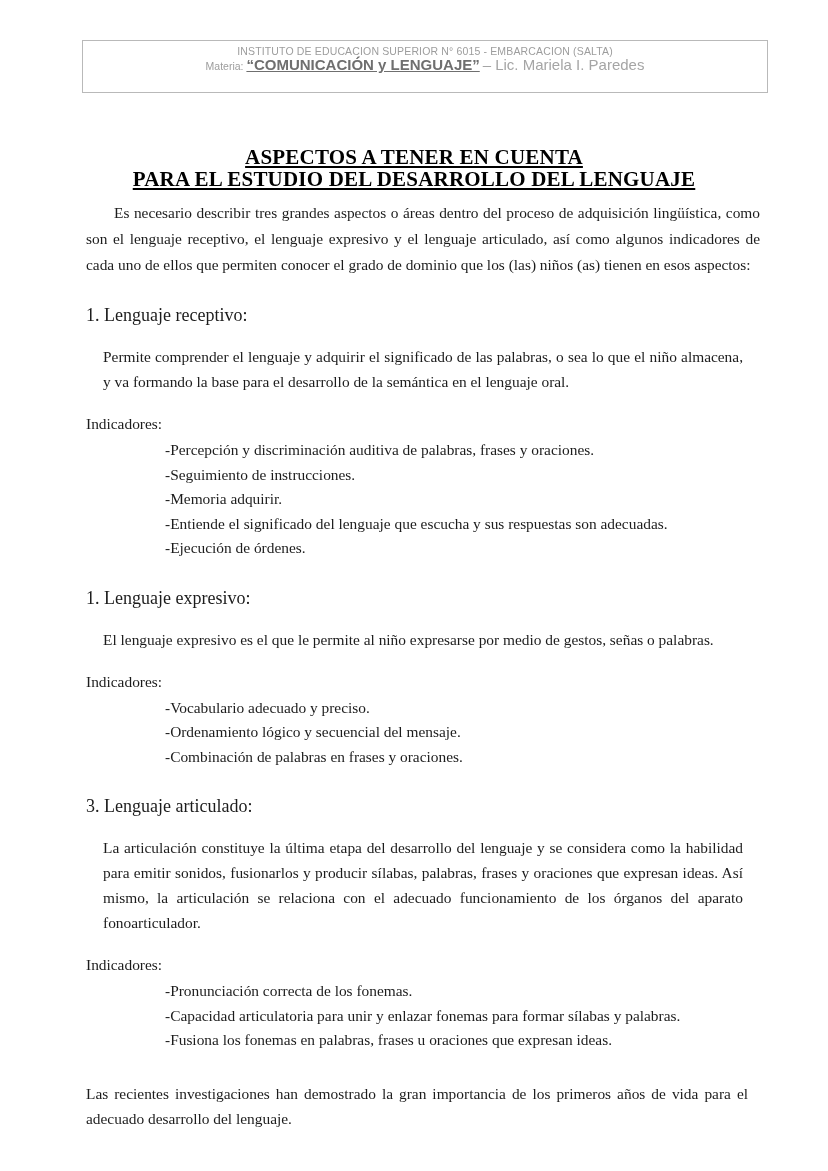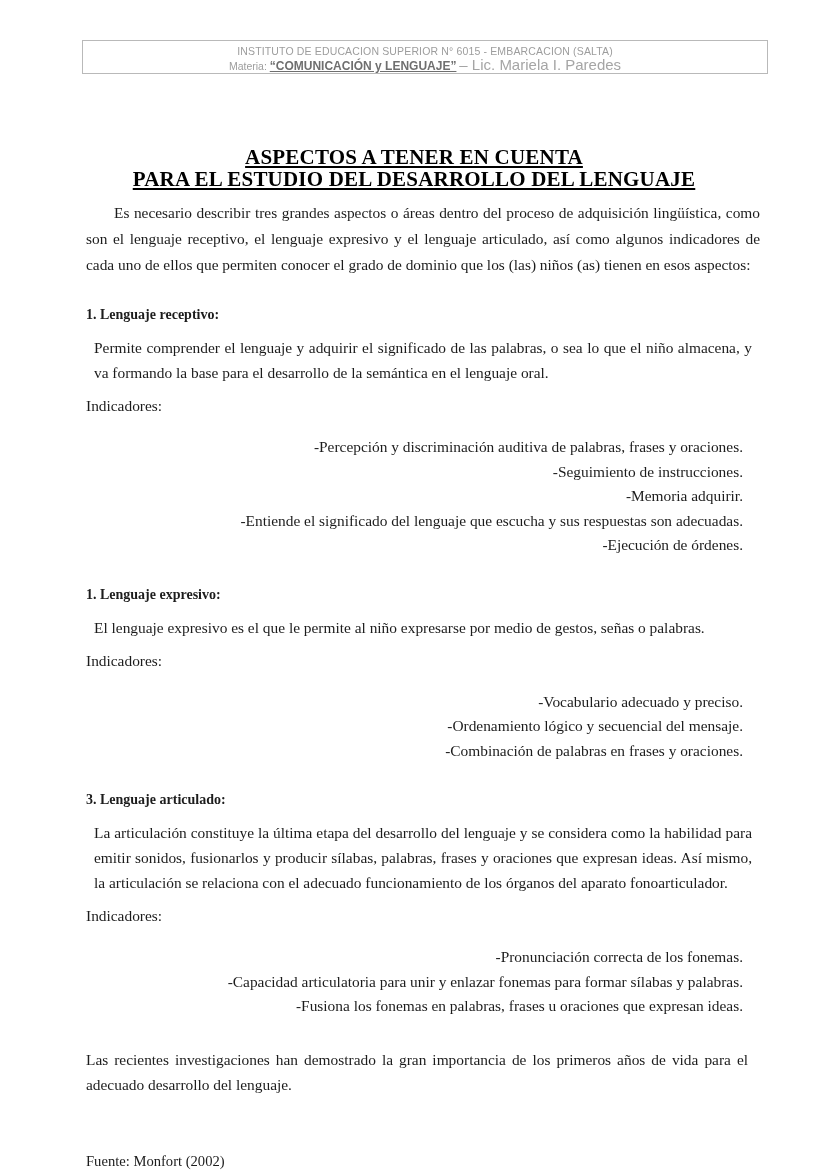--- a/index.html
+++ b/index.html
@@ -24,21 +24,21 @@
   }
 
   
   .header-box {
     position: absolute;
     left: 82px;
     top: 40px;
     width: 686px;
     box-sizing: border-box;
     border: 1px solid #b9b9b9;
-    padding: 4px 6px 0 6px;
+    padding: 4px 6px 19px 6px;
     text-align: center;
     font-family: "Liberation Sans", "DejaVu Sans", sans-serif;
     background: #ffffff;
   }
   .header-line1 {
     font-size: 10.5px;
     color: #9d9d9d;
     letter-spacing: 0.15px;
     line-height: 13px;
     white-space: nowrap;
@@ -52,21 +52,21 @@
     white-space: nowrap;
   }
   .header-line3 {
     font-size: 10.5px;
     color: #9d9d9d;
     line-height: 14px;
     white-space: nowrap;
   }
   .header-line3 .subject {
     font-weight: bold;
-    font-size: 12px;
+    font-size: 15px;
     color: #6f6f6f;
     text-decoration: underline;
   }
   .header-line3 .lecturer {
     font-size: 15px;
     color: #a5a5a5;
   }
 
   
   .doc-title {
@@ -101,39 +101,38 @@
     margin: 0;
     text-align: justify;
     text-indent: 28px;
     line-height: 26px;
   }
 
   .section {
     margin-top: 25px;
   }
   .section-heading {
-    font-weight: bold;
-    font-size: 14px;
+    font-weight: normal;
+    font-size: 18px;
     margin: 0 0 2px 0;
     line-height: 24px;
   }
   .section-body {
-    margin: 8px;
+    margin: 17px;
     text-align: justify;
     line-height: 25px;
   }
   .section-indicators-label {
     margin: 0;
     line-height: 25px;
   }
   ul.indicators {
     list-style: none;
-    margin: 17px;
+    margin: 2px;
     padding: 0 0 0 77px;
-    text-align: right;
   }
   ul.indicators li {
     line-height: 24.5px;
     white-space: nowrap;
   }
 
   p.closing {
     margin: 28px 12px 0 0;
     text-align: justify;
     line-height: 25.5px;

